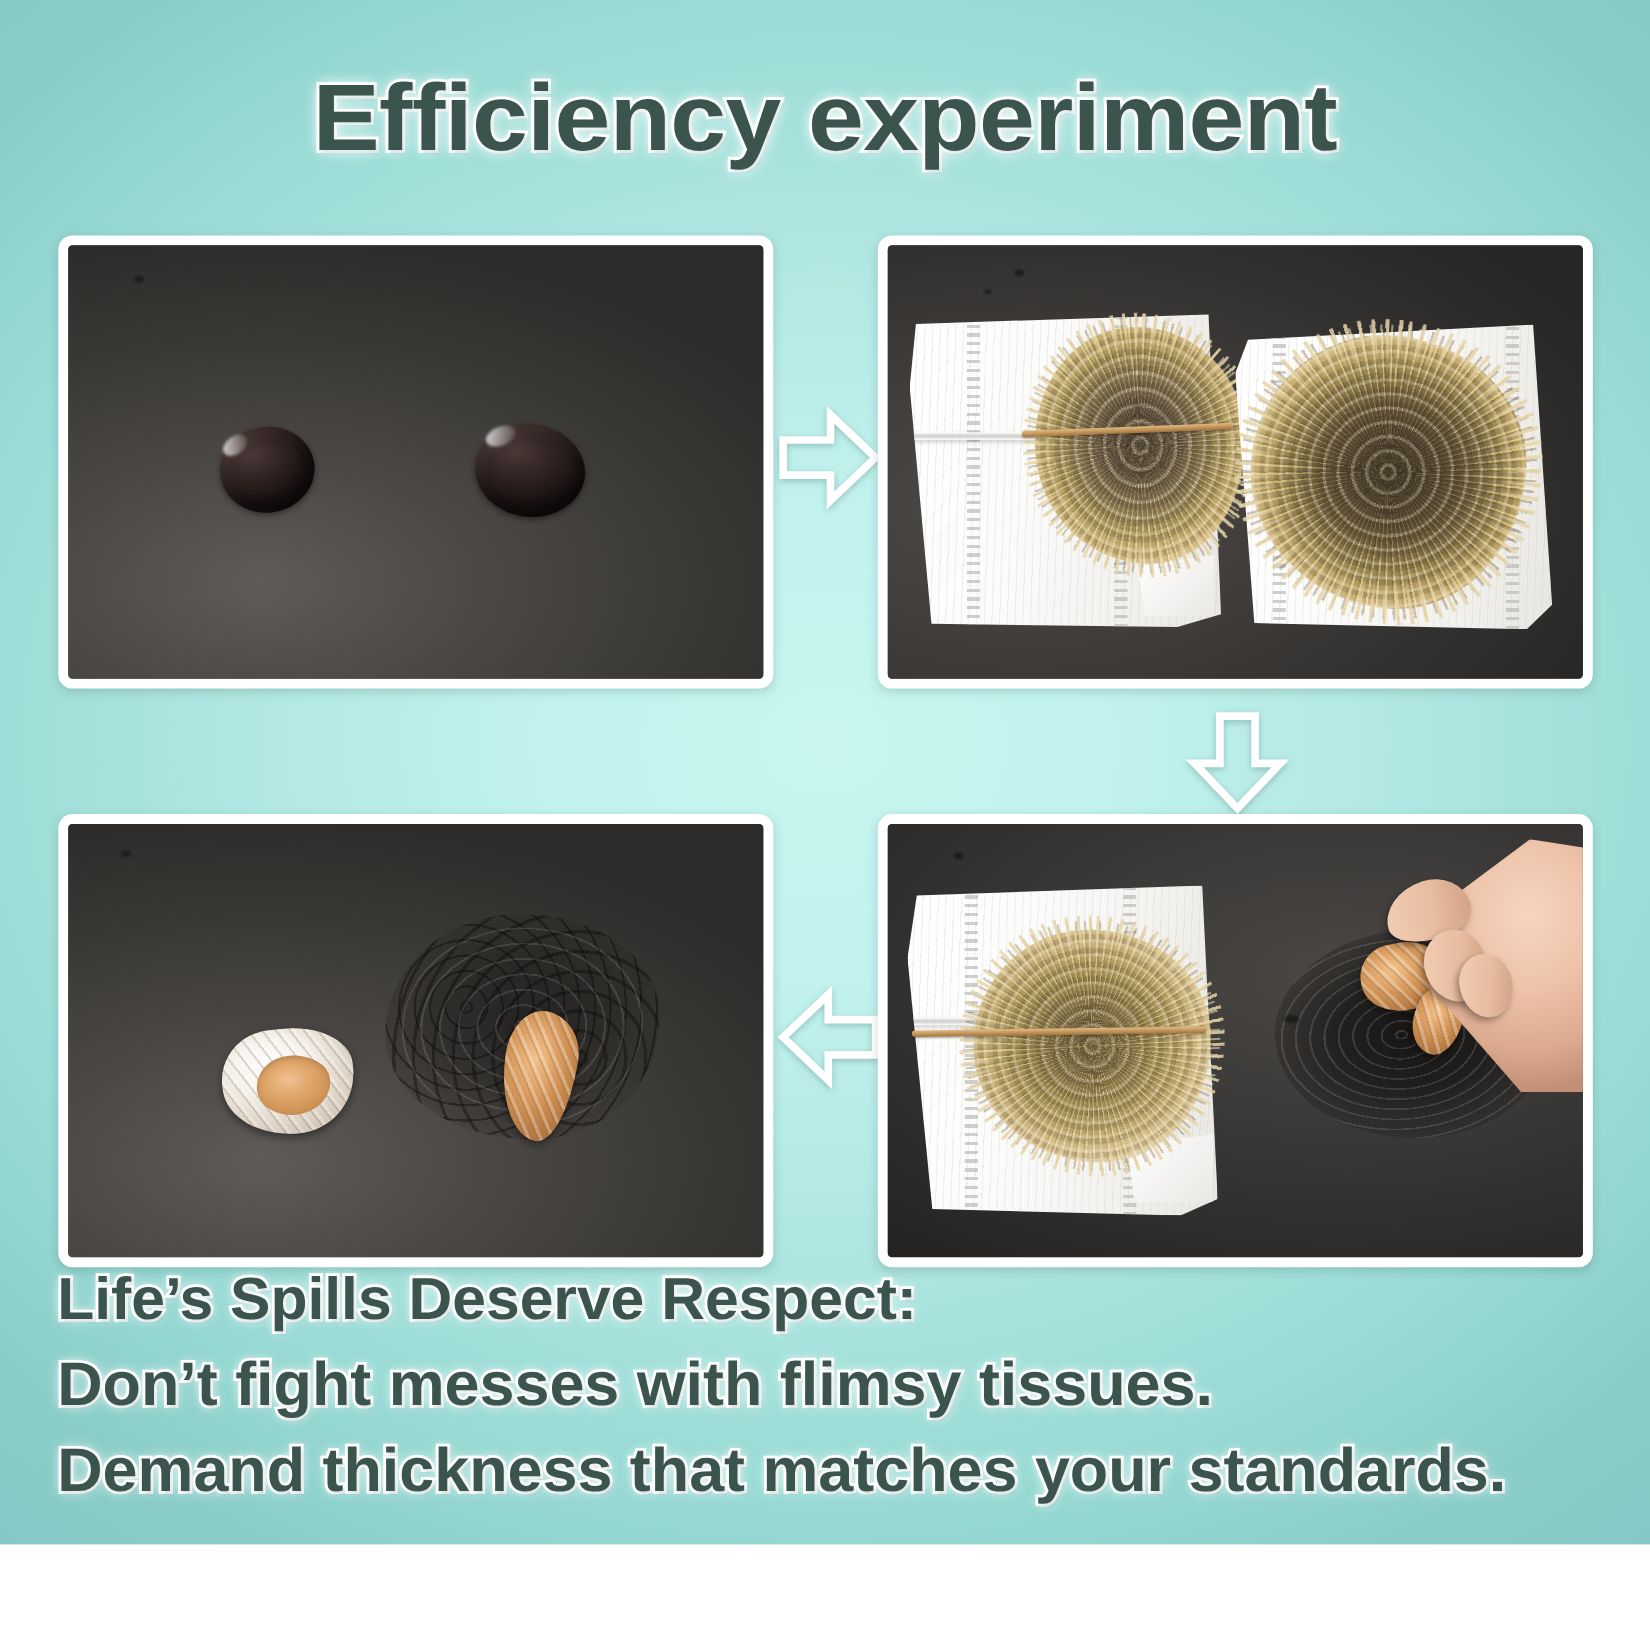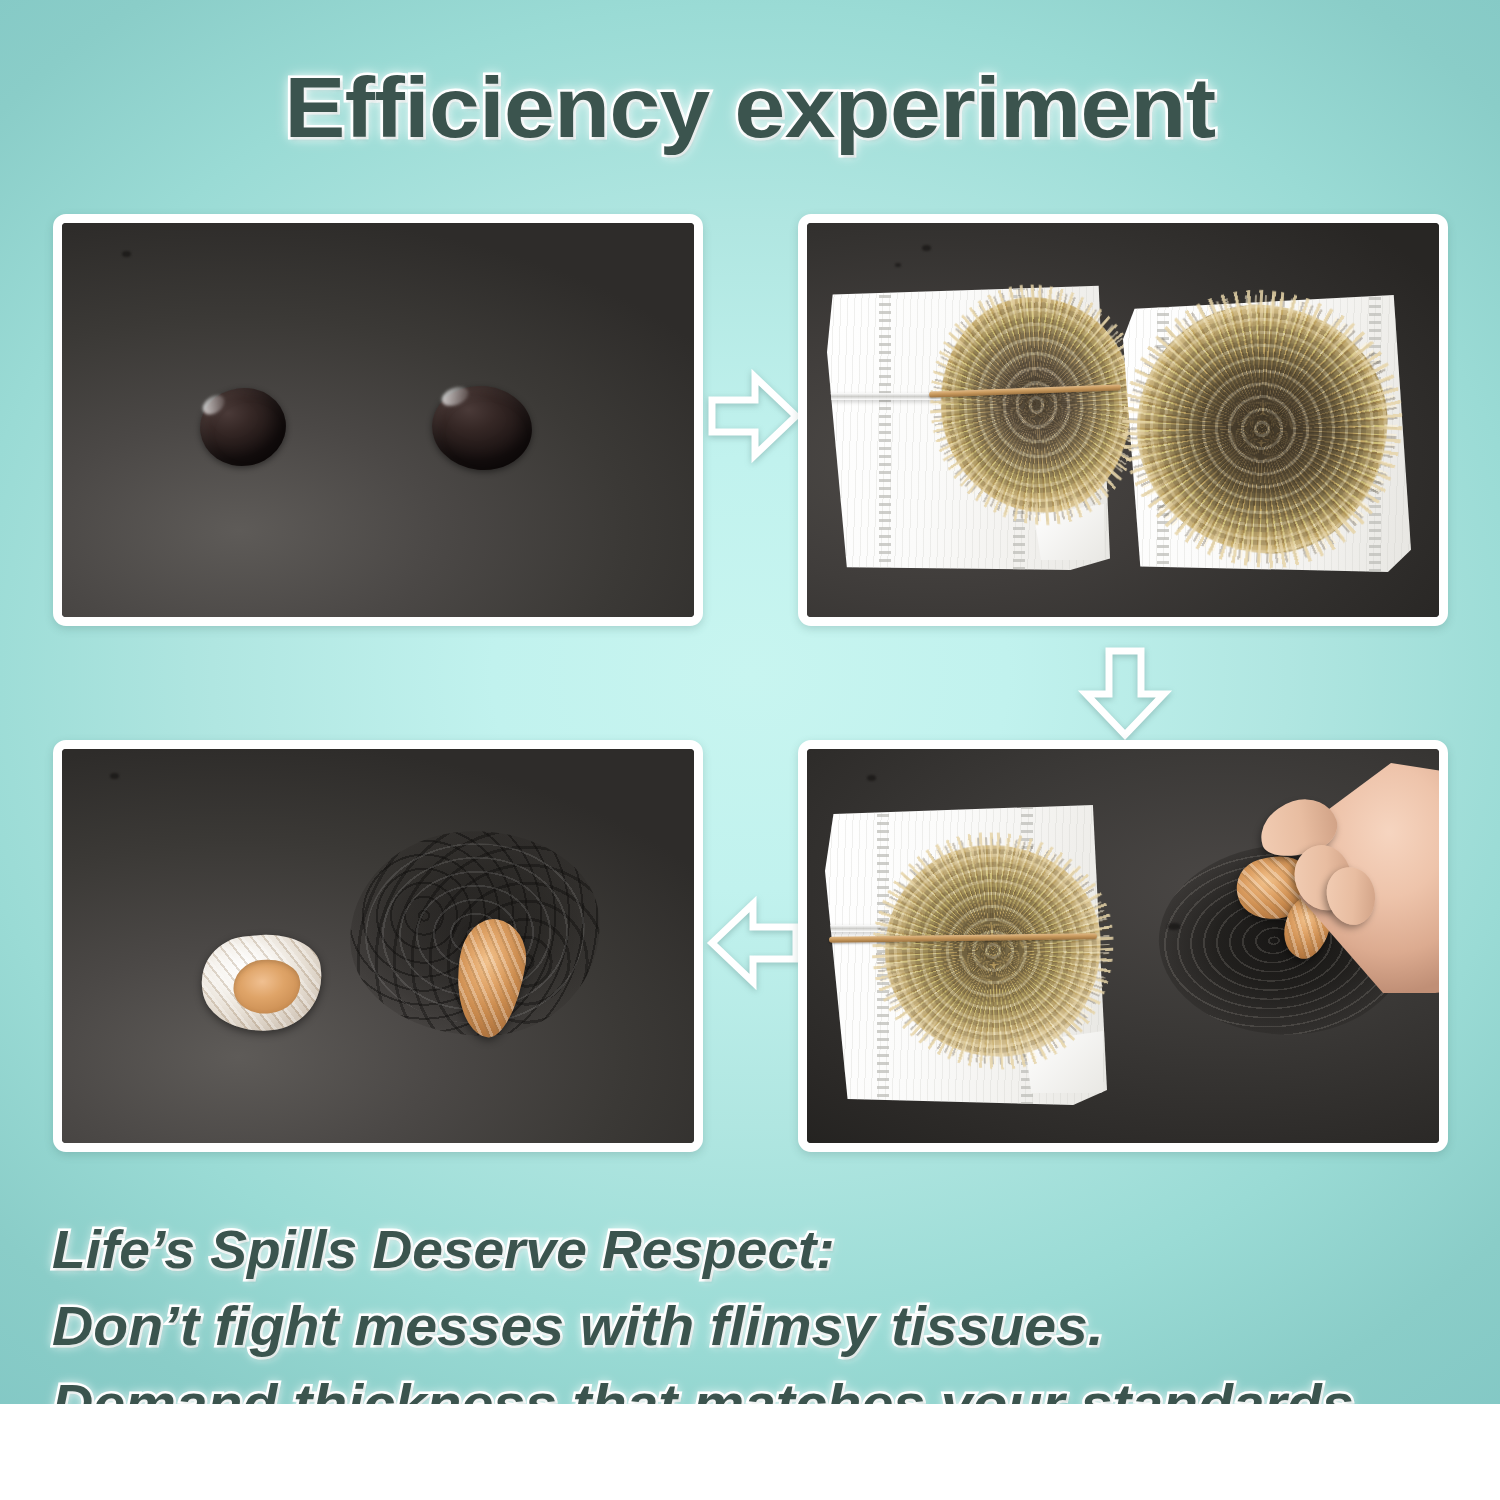--- a/index.html
+++ b/index.html
@@ -308,23 +308,22 @@
   #arrow-down  { left: 1075px; top: 645px; width: 100px; height: 96px; }
   #arrow-left  { left: 706px; top: 893px; width: 96px; height: 100px; }
   .arrow-wrap svg { display: block; width: 100%; height: 100%;
     filter: drop-shadow(0 2px 3px rgba(70,110,106,0.35)); }
   .arrow-wrap svg path { fill: none; stroke: #ffffff; stroke-width: 7; stroke-linejoin: miter; }
 
   
   .caption {
     position: absolute;
     left: 52px;
-    top: 1222px;
+    top: 1154px;
     width: 1410px;
-    font-style: italic;
   }
   .caption .line {
     font-family: "Liberation Sans", sans-serif;
     font-weight: 700;
     color: #3b544e;
     -webkit-text-stroke: 5px #ffffff;
     paint-order: stroke fill;
     text-shadow:
        0 0 8px rgba(255,255,255,0.92),
        0 0 14px rgba(255,255,255,0.62),

